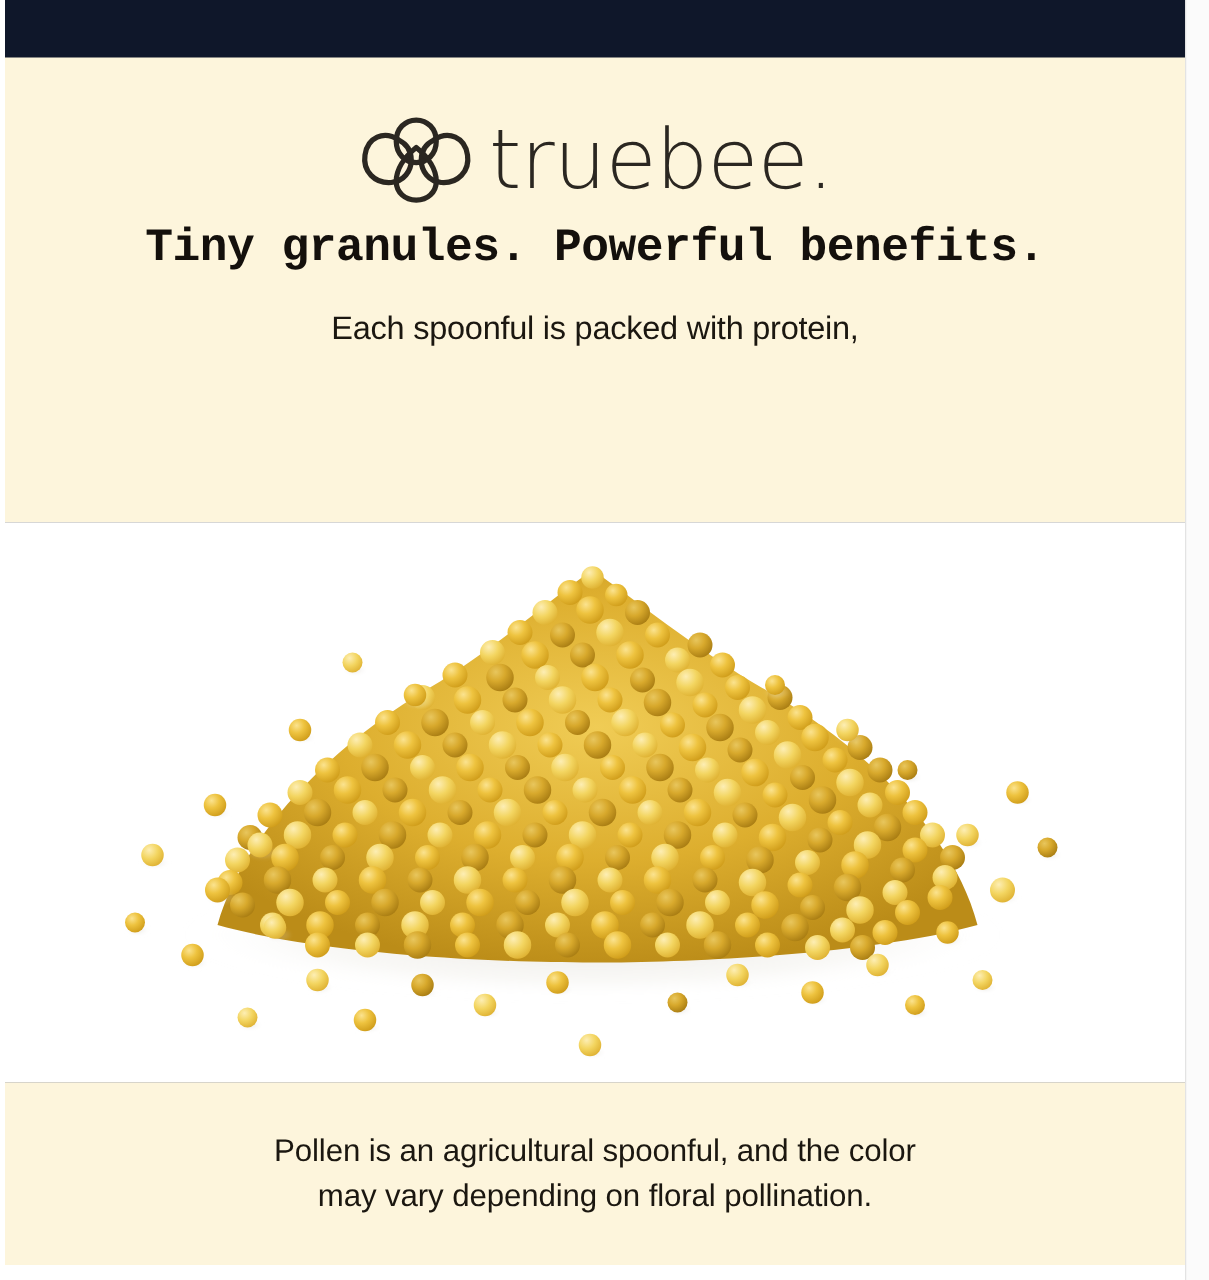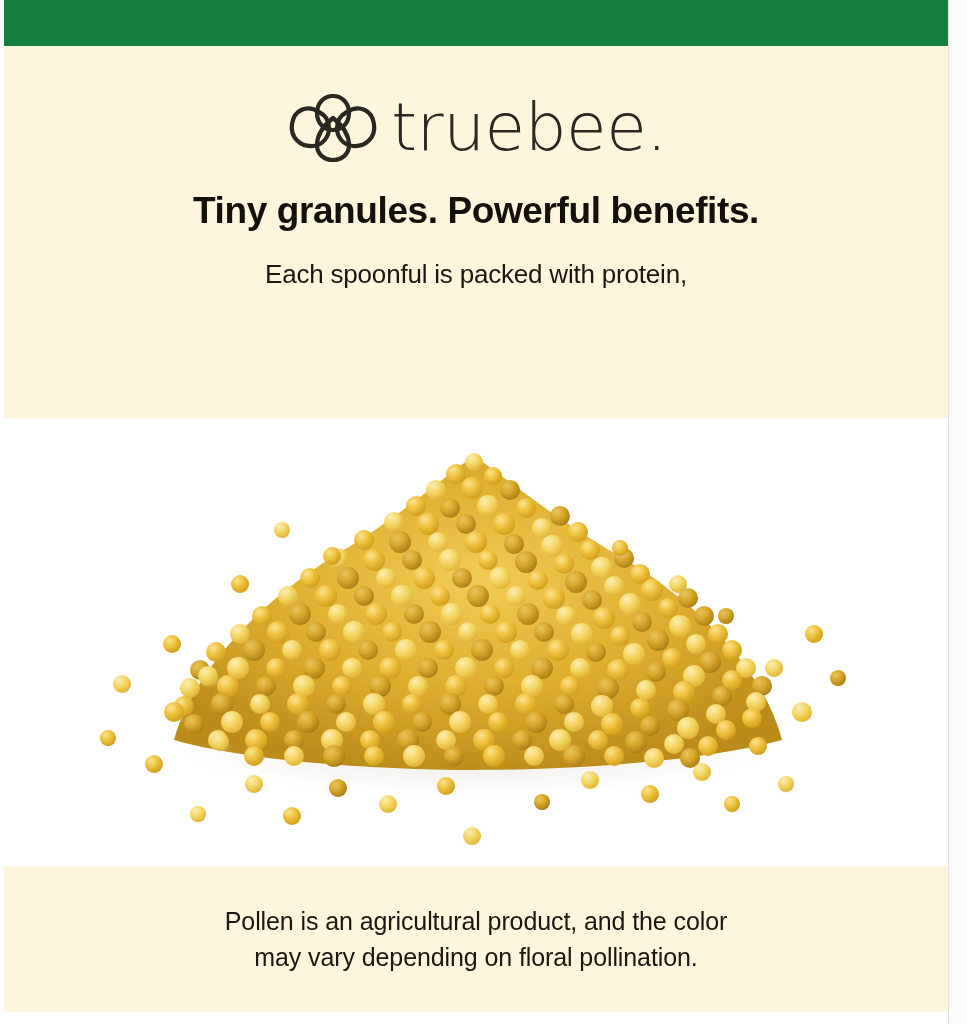--- a/index.html
+++ b/index.html
@@ -10,21 +10,21 @@
     -webkit-font-smoothing:antialiased;
   }
 
   
   #page{
     position:relative;width:967px;height:1024px;background:#ffffff;
   }
   
   #content{
     position:absolute;left:4px;top:0;width:944px;height:1024px;
-    background:#15803d;overflow:hidden;
+    background:#0f172a;overflow:hidden;
   }
   #right-gutter{
     position:absolute;left:948px;top:0;width:19px;height:1024px;
     background:#fbfbfb;border-left:1px solid #e3e3e3;
   }
 
   
   .band-cream{background:#fdf5dc;}
   #header-band{
     position:absolute;left:0;top:46px;width:944px;height:372px;
@@ -49,23 +49,23 @@
   }
   #logo-mark{width:96px;height:72px;display:block;margin-right:10px;}
   #logo-word{
     font-size:66px;line-height:1;color:#2b2721;font-weight:300;
     letter-spacing:-0.5px;
     font-family:"DejaVu Sans","Liberation Sans",sans-serif;
   }
 
   
   #headline{
-    margin-top:24px;
+    margin-top:12px;
     font-size:37px;font-weight:700;color:#14100c;
-    letter-spacing:-0.4px;text-align:center;line-height:1.15;
+    letter-spacing:-0.4px;text-align:center;line-height:1.15;font-family:Liberation Mono, monospace;
   }
   #subhead{
     margin-top:22px;
     font-size:26px;font-weight:400;color:#1b1710;
     text-align:center;line-height:1.52;letter-spacing:-0.2px;
     max-width:760px;
   }
   #subhead .ln{display:block;}
   #caption{
     font-size:25px;font-weight:400;color:#1b1710;
@@ -439,21 +439,21 @@
             <circle cx="674" cy="166" r="9" fill="url(#gGranLt)"></circle>
             <ellipse cx="724" cy="204" rx="11" ry="5" fill="url(#gDrop)" filter="url(#softer)"></ellipse>
             <circle cx="722" cy="198" r="8" fill="url(#gGranDk)"></circle>
           </g>
         </svg>
       </div>
     </div>
 
     <div id="caption-band" class="band-cream">
       <div id="caption">
-        <span class="ln">Pollen is an agricultural product, and the color</span>
+        <span class="ln">Pollen is an agricultural spoonful, and the color</span>
         <span class="ln">may vary depending on floral pollination.</span>
       </div>
     </div>
 
     <div id="bottom-strip"></div>
   </div>
 
   <div id="right-gutter"></div>
 </div>
 

